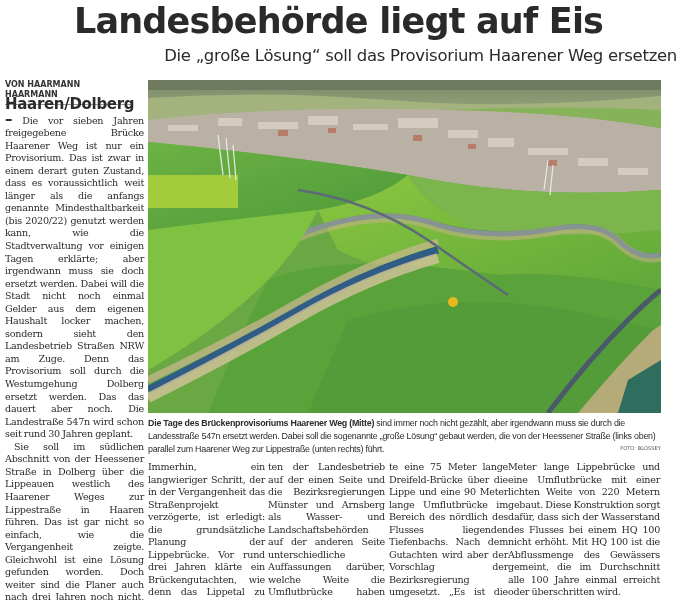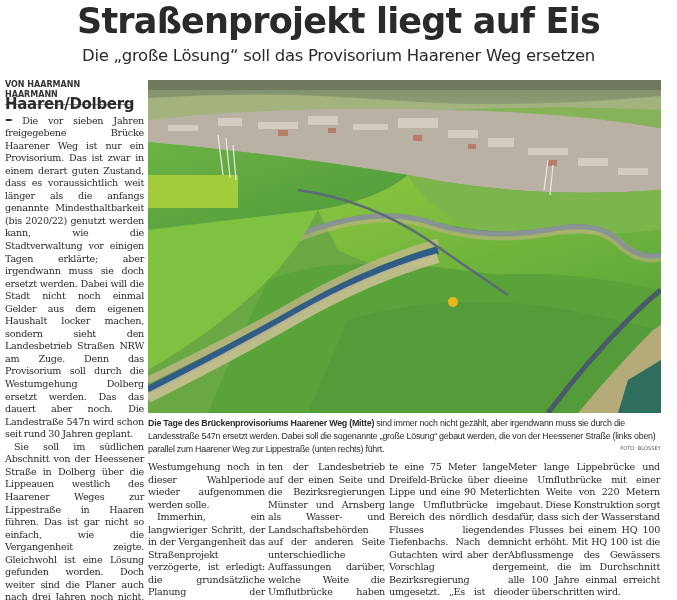--- a/index.html
+++ b/index.html
@@ -5,21 +5,21 @@
   * { box-sizing: border-box; margin: 0; padding: 0; }
   html, body { width: 677px; height: 600px; background: #ffffff; overflow: hidden; }
   body { position: relative; font-family: "DejaVu Serif", serif; color: #222; }
 
   .headline {
     position: absolute; left: 0; top: 0; width: 677px; text-align: center;
     font-family: "DejaVu Sans", sans-serif; font-weight: bold;
     font-size: 35px; line-height: 42px; color: #2a2a2a; letter-spacing: -0.8px;
   }
   .subheadline {
-    position: absolute; left: 0; top: 44px; width: 677px; text-align: center;
+    position: absolute; left: 0; top: 44px; width: 677px; text-align: right;
     font-family: "DejaVu Sans", sans-serif; font-size: 16.5px; line-height: 24px;
     color: #2a2a2a; letter-spacing: -0.3px;
   }
 
   .byline {
     position: absolute; left: 5px; top: 80px; width: 126px;
     font-family: "DejaVu Sans", sans-serif; font-weight: bold; font-size: 8px;
     line-height: 10px; color: #333; padding-bottom: 4px;
     border-bottom: 1px solid #999;
   }
@@ -52,21 +52,21 @@
   }
   .caption .lead { font-weight: bold; }
   .photo-credit {
     position: absolute; right: 16px; top: 445px;
     font-family: "DejaVu Sans", sans-serif; font-size: 5px; color: #555; letter-spacing: 0.1px;
   }
 </style>
 </head>
 <body>
 
-<div class="headline">Straßenprojekt liegt auf Eis</div>
+<div class="headline">Landesbehörde liegt auf Eis</div>
 <div class="subheadline">Die „große Lösung“ soll das Provisorium Haarener Weg ersetzen</div>
 
 <div class="byline">VON HAARMANN HAARMANN</div>
 
 <div class="col" id="col-left">
   <p><span class="dateline">Haaren/Dolberg –</span><span> Die vor sieben Jahren freigegebene Brücke Haarener Weg ist nur ein Provisorium. Das ist zwar in einem derart guten Zustand, dass es voraussichtlich weit länger als die anfangs genannte Mindesthaltbarkeit (bis 2020/22) genutzt werden kann, wie die Stadtverwaltung vor einigen Tagen erklärte; aber irgendwann muss sie doch ersetzt werden. Dabei will die Stadt nicht noch einmal Gelder aus dem eigenen Haushalt locker machen, sondern sieht den Landesbetrieb Straßen NRW am Zuge. Denn das Provisorium soll durch die Westumgehung Dolberg ersetzt werden. Das das dauert aber noch. Die Landestraße 547n wird schon seit rund 30 Jahren geplant.</span></p>
   <p>Sie soll im südlichen Abschnitt von der Heessener Straße in Dolberg über die Lippeauen westlich des Haarener Weges zur Lippestraße in Haaren führen. Das ist gar nicht so einfach, wie die Vergangenheit zeigte. Gleichwohl ist eine Lösung gefunden worden. Doch weiter sind die Planer auch nach drei Jahren noch nicht, wie die Landesbehörde erkennen lässt. „Eine genaue Planung ist noch nicht erfolgt“, sagt Christian Müller vom Landesbetrieb. Zumindest hat der NRW-Verkehrsminister vor wenigen Wochen erklärt, dass die weitere Planung der</p>
 </div>
 
 <div class="photo" title="Luftbild der Lippeauen bei Haaren und Dolberg mit Brückenprovisorium Haarener Weg">
@@ -149,21 +149,20 @@
     </g>
   </svg>
 </div>
 
 <div class="caption">
   <span class="lead">Die Tage des Brückenprovisoriums Haarener Weg (Mitte)</span><span> sind immer noch nicht gezählt, aber irgendwann muss sie durch die Landesstraße 547n ersetzt werden. Dabei soll die sogenannte „große Lösung“ gebaut werden, die von der Heessener Straße (links oben) parallel zum Haarener Weg zur Lippestraße (unten rechts) führt.</span>
 </div>
 <div class="photo-credit">FOTO: BLOSSEY</div>
 
 <div class="col" id="col-b1">
-  <p>Westumgehung noch in dieser Wahlperiode wieder aufgenommen werden solle.</p>
   <p>Immerhin, ein langwieriger Schritt, der in der Vergangenheit das Straßenprojekt verzögerte, ist erledigt: die grundsätzliche Planung der Lippebrücke. Vor rund drei Jahren klärte ein Brückengutachten, wie denn das Lippetal zu überqueren ist. Dabei hat-</p>
 </div>
 <div class="col" id="col-b2">
   <p>ten der Landesbetrieb auf der einen Seite und die Bezirksregierungen Münster und Arnsberg als Wasser- und Landschaftsbehörden auf der anderen Seite unterschiedliche Auffassungen darüber, welche Weite die Umflutbrücke haben muss und wie viele Felder die Lippebrücke, um Hochwasser durchzulassen. Der Landesbetrieb favorisier-</p>
 </div>
 <div class="col" id="col-b3">
   <p>te eine 75 Meter lange Dreifeld-Brücke über die Lippe und eine 90 Meter lange Umflutbrücke im Bereich des nördlich des Flusses liegenden Tiefenbachs. Nach dem Gutachten wird aber der Vorschlag der Bezirksregierung umgesetzt. „Es ist die große Lösung mit zwei Bauwerken“, sagt Christian Müller. Demnach wird eine etwa 76</p>
 </div>
 <div class="col" id="col-b4">
   <p>Meter lange Lippebrücke und eine Umflutbrücke mit einer lichten Weite von 220 Metern gebaut. Diese Konstruktion sorgt dafür, dass sich der Wasserstand des Flusses bei einem HQ 100 nicht erhöht. Mit HQ 100 ist die Abflussmenge des Gewässers gemeint, die im Durchschnitt alle 100 Jahre einmal erreicht oder überschritten wird.</p>

